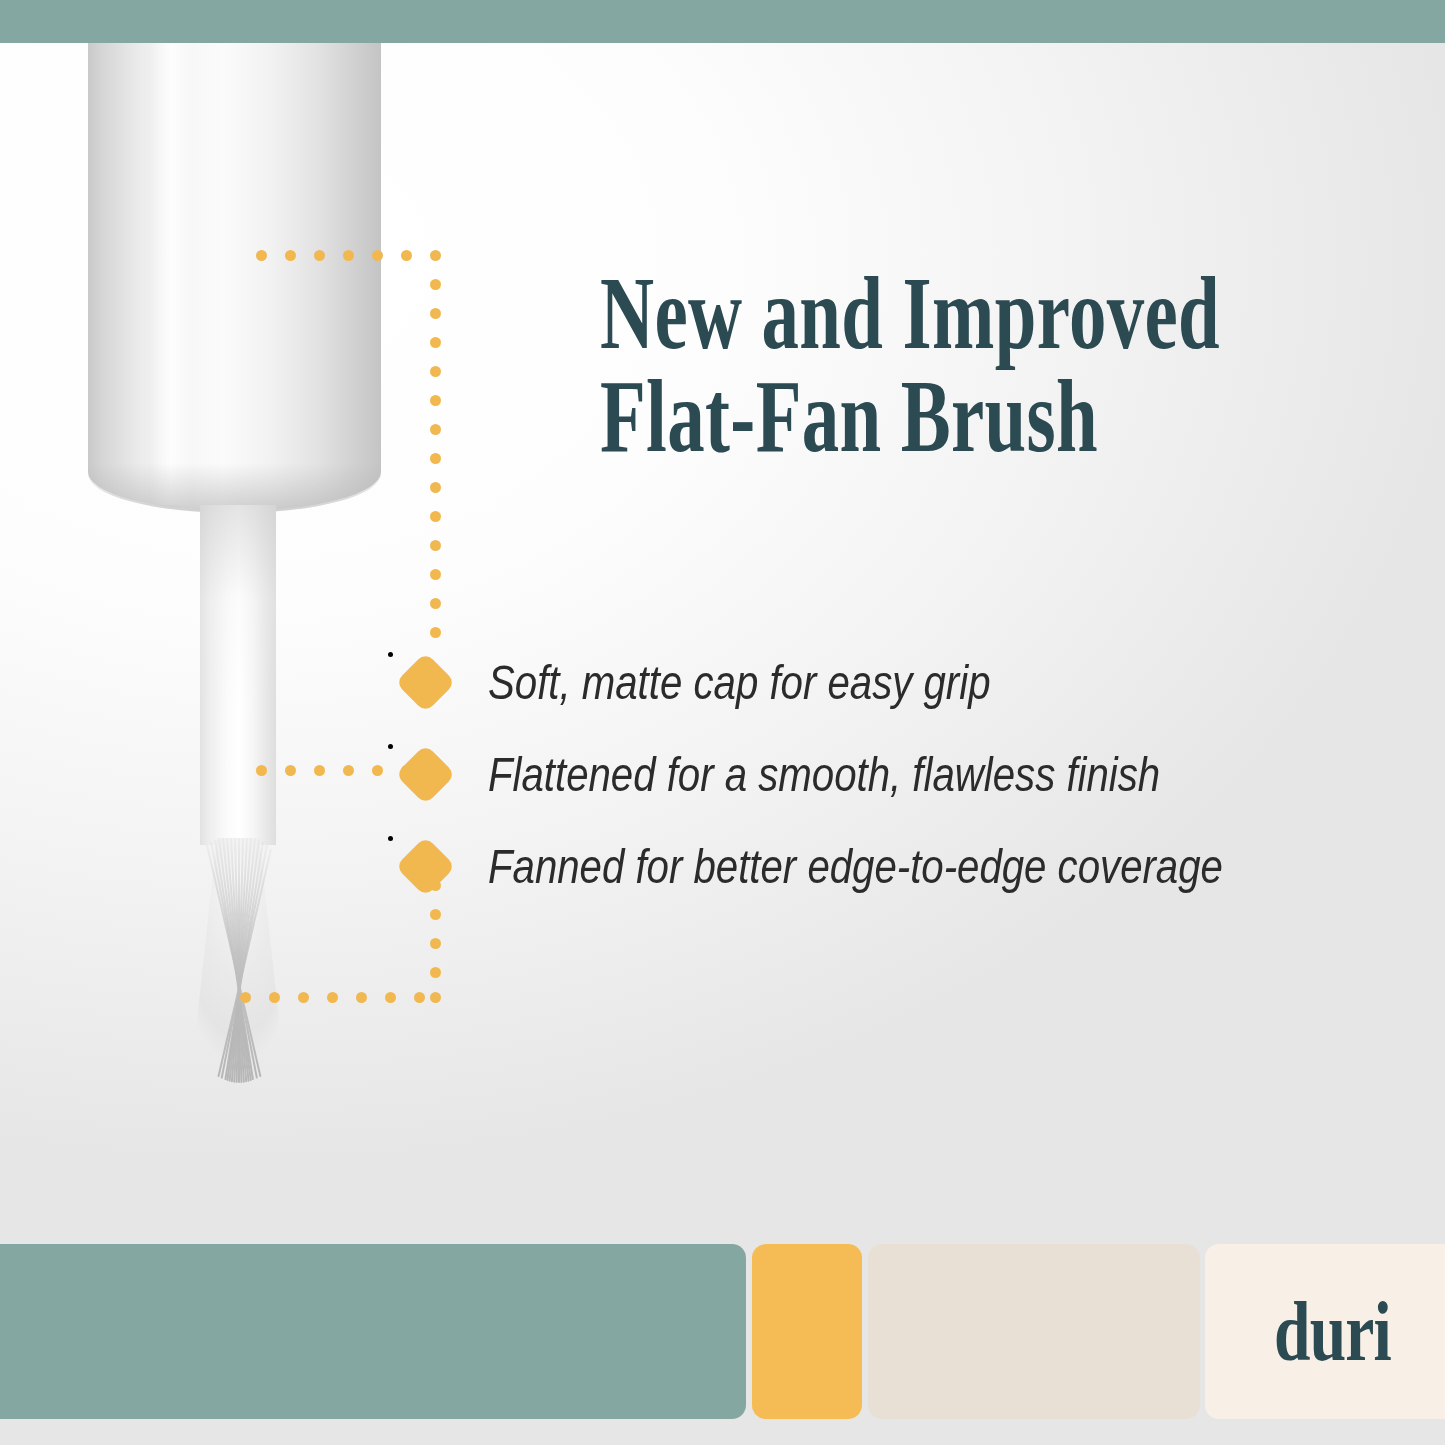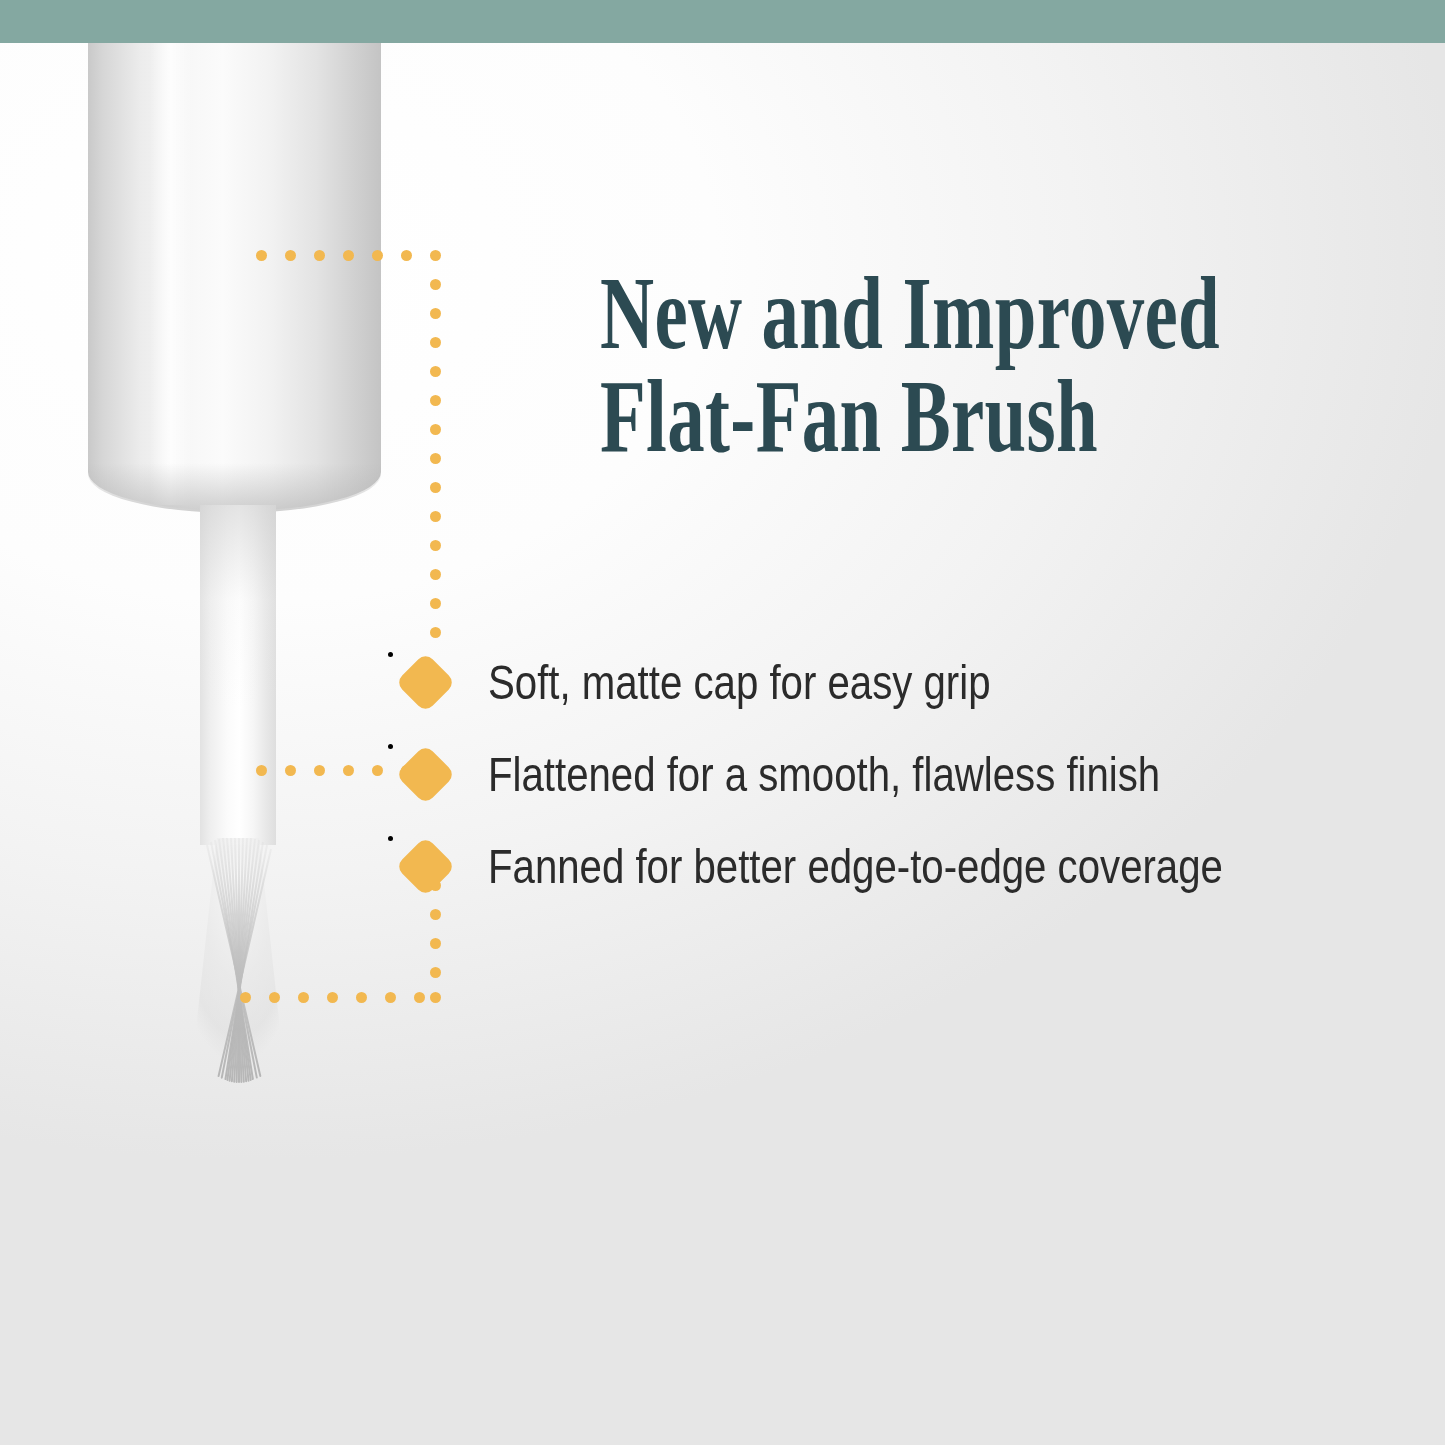--- a/index.html
+++ b/index.html
@@ -123,20 +123,21 @@
   #headline .hl-line { display:block; }
 
   #bullets {
     position:absolute;
     left:404px; top:645px;
     width:1000px;
   }
   .bullet-row {
     position:relative;
     height:92px;
+    font-style:italic;
   }
   .diamond {
     position:absolute;
     left:0; top:16px;
     width:43px; height:43px;
     background:#f2b850;
     border-radius:10px;
     transform:rotate(45deg);
   }
   .bullet-text {
@@ -270,14 +271,21 @@
     <li class="bullet-row">
       <span class="diamond"></span>
       <span class="bullet-text">Flattened for a smooth, flawless finish</span>
     </li>
     <li class="bullet-row">
       <span class="diamond"></span>
       <span class="bullet-text">Fanned for better edge-to-edge coverage</span>
     </li>
   </ul>
 
+  <div id="footer">
+    <div class="fblock" id="fb-green"></div>
+    <div class="fblock" id="fb-amber"></div>
+    <div class="fblock" id="fb-beige"></div>
+    <div class="fblock" id="fb-cream"></div>
+    <div id="logo">duri</div>
+  </div>
 
 </div>
 
 </body></html>

